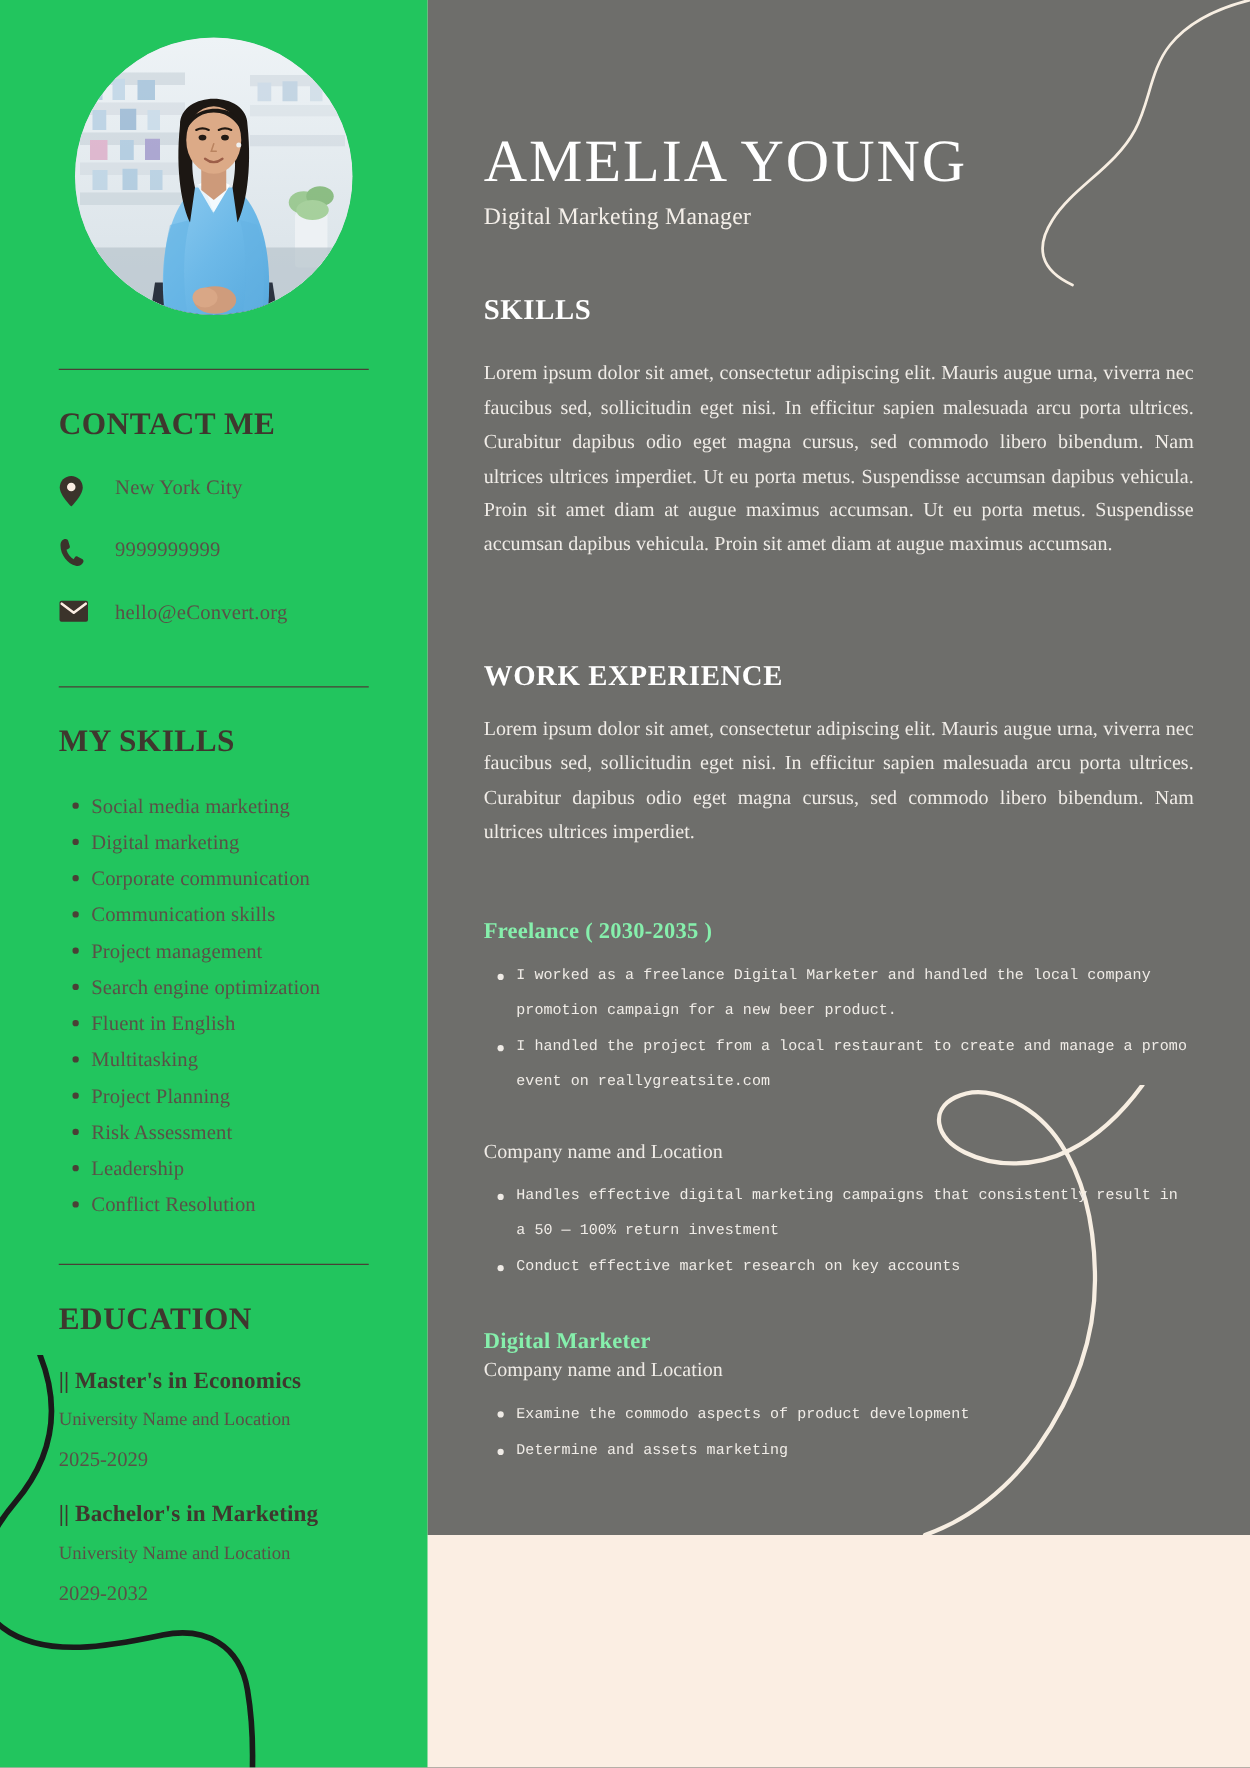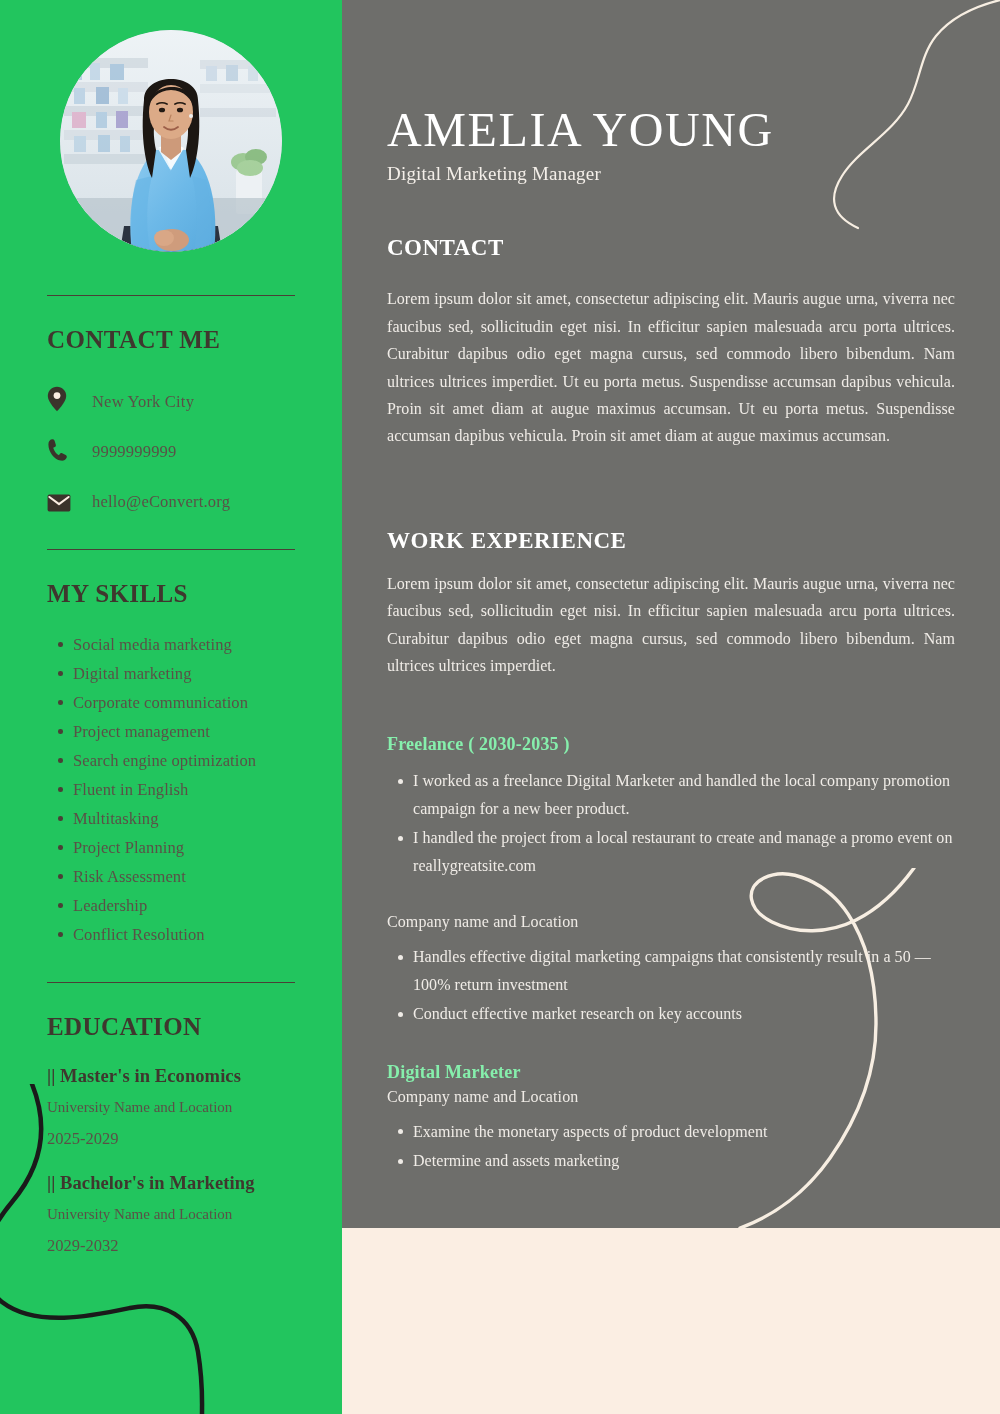--- a/index.html
+++ b/index.html
@@ -74,21 +74,21 @@
     margin: 0;
   }
   .h-contact { padding-top: 30px; }
   .h-skills  { padding-top: 30px; }
   .h-edu     { padding-top: 30px; }
 
   
   .contact-list { margin-top: 26px; }
   .contact-row {
     display: flex;
-    align-items: flex-end;
+    align-items: flex-start;
     height: 32px;
     margin-bottom: 18px;
   }
   .contact-icon {
     width: 26px;
     flex: 0 0 26px;
     display: flex;
     align-items: center;
     justify-content: flex-start;
     color: #3B332B;
@@ -232,22 +232,22 @@
     margin: 5px 0 0 0;
     letter-spacing: 0.1px;
   }
   .job-bullets {
     margin: 12px 0 0 0;
     padding: 0 0 0 26px;
     list-style: none;
   }
   .job-bullets li {
     position: relative;
-    font-family: Liberation Serif, serif;
-    font-size: 16px;
+    font-family: Liberation Mono, monospace;
+    font-size: 12px;
     color: #F0ECE7;
     line-height: 27.5px;
     margin-bottom: 2px;
     letter-spacing: 0.05px;
   }
   .job-bullets li::before {
     content: "";
     position: absolute;
     left: -15px;
     top: 11.5px;
@@ -416,20 +416,21 @@
         </div>
       </div>
 
       <div class="divider div-2"></div>
 
       <h2 class="side-head h-skills">MY SKILLS</h2>
       <ul class="skills-list">
         <li>Social media marketing</li>
         <li>Digital marketing</li>
         <li>Corporate communication</li>
+        <li>Communication skills</li>
         <li>Project management</li>
         <li>Search engine optimization</li>
         <li>Fluent in English</li>
         <li>Multitasking</li>
         <li>Project Planning</li>
         <li>Risk Assessment</li>
         <li>Leadership</li>
         <li>Conflict Resolution</li>
       </ul>
 
@@ -459,21 +460,21 @@
     </svg>
 
     <svg class="curve-bottom" viewBox="0 0 300 360" fill="none">
       <path d="M214 0 C 198 22, 180 40, 156 52 C 128 66, 96 66, 72 54 C 48 42, 44 20, 64 10 C 90 -3, 128 16, 148 46 C 168 76, 176 116, 176 156 C 176 204, 158 250, 130 290 C 106 324, 74 348, 40 360" stroke="#F7EEE2" stroke-width="3.4" fill="none" stroke-linecap="round"></path>
     </svg>
 
     <div class="main-inner">
       <h1 class="name">AMELIA YOUNG</h1>
       <p class="role">Digital Marketing Manager</p>
 
-      <h2 class="main-head h-summary">CONTACT</h2>
+      <h2 class="main-head h-summary">SKILLS</h2>
       <p class="body-para">Lorem ipsum dolor sit amet, consectetur adipiscing elit. Mauris augue urna, viverra nec faucibus sed, sollicitudin eget nisi. In efficitur sapien malesuada arcu porta ultrices. Curabitur dapibus odio eget magna cursus, sed commodo libero bibendum. Nam ultrices ultrices imperdiet. Ut eu porta metus. Suspendisse accumsan dapibus vehicula. Proin sit amet diam at augue maximus accumsan. Ut eu porta metus. Suspendisse accumsan dapibus vehicula. Proin sit amet diam at augue maximus accumsan.</p>
 
       <h2 class="main-head h-work">WORK EXPERIENCE</h2>
       <p class="body-para tight">Lorem ipsum dolor sit amet, consectetur adipiscing elit. Mauris augue urna, viverra nec faucibus sed, sollicitudin eget nisi. In efficitur sapien malesuada arcu porta ultrices. Curabitur dapibus odio eget magna cursus, sed commodo libero bibendum. Nam ultrices ultrices imperdiet.</p>
 
       <div class="job first">
         <p class="job-title">Freelance ( 2030-2035 )</p>
         <ul class="job-bullets">
           <li>I worked as a freelance Digital Marketer and handled the local company promotion campaign for a new beer product.</li>
           <li>I handled the project from a local restaurant to create and manage a promo event on reallygreatsite.com</li>
@@ -485,20 +486,20 @@
         <ul class="job-bullets">
           <li>Handles effective digital marketing campaigns that consistently result in a 50 — 100% return investment</li>
           <li>Conduct effective market research on key accounts</li>
         </ul>
       </div>
 
       <div class="job">
         <p class="job-title">Digital Marketer</p>
         <p class="job-company">Company name and Location</p>
         <ul class="job-bullets">
-          <li>Examine the monetary aspects of product development</li>
+          <li>Examine the commodo aspects of product development</li>
           <li>Determine and assets marketing</li>
         </ul>
       </div>
     </div>
   </main>
 
 </div>
 
 </body></html>

